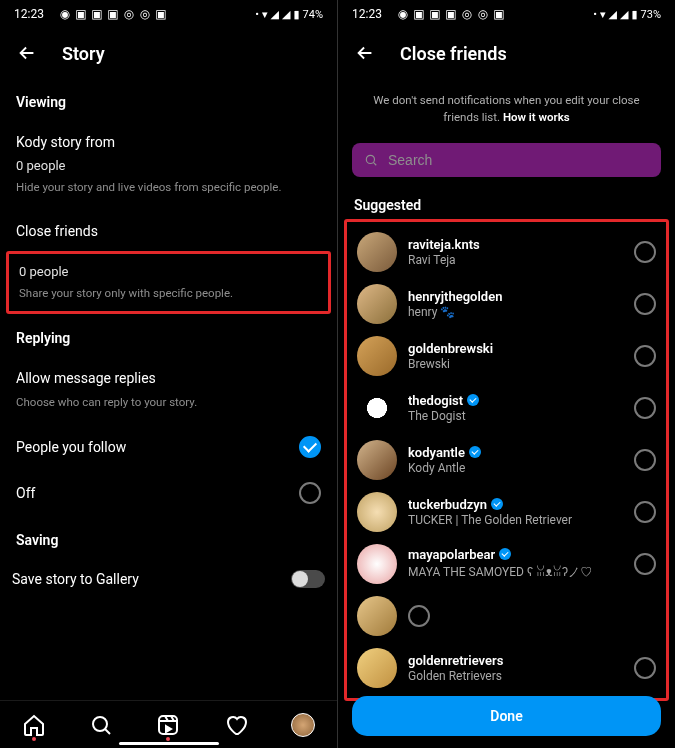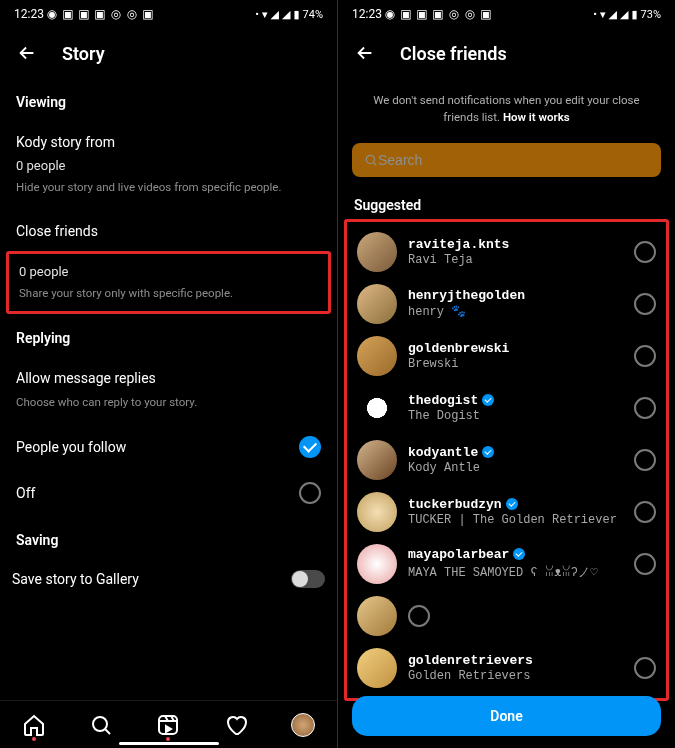--- a/index.html
+++ b/index.html
@@ -1,20 +1,20 @@
 <!DOCTYPE html>
 <html><head>
 <meta charset="utf-8">
 <style>
 * { margin: 0; padding: 0; box-sizing: border-box; }
 body { background: #333; font-family: -apple-system, Roboto, sans-serif; width: 675px; height: 748px; display: flex; }
 .phone { background: #000; color: #fff; width: 337px; height: 748px; position: relative; overflow: hidden; }
 .phone + .phone { margin-left: 1px; }
 .statusbar { display: flex; justify-content: space-between; align-items: center; padding: 6px 14px; font-size: 12px; height: 28px; }
-.sb-left { display: flex; align-items: center; gap: 2px; }
+.sb-left { display: flex; align-items: center; gap: 15px; }
 .sb-right { display: flex; align-items: center; gap: 3px; font-size: 11px; }
 .sb-icons { display: flex; gap: 4px; }
 .sb-ico { width: 12px; height: 12px; display: inline-flex; align-items: center; justify-content: center; }
 .header { display: flex; align-items: center; padding: 14px 16px; gap: 24px; }
 .back-arrow { width: 22px; height: 22px; }
 .title { font-size: 18px; font-weight: 600; }
 .section-label { font-size: 14px; font-weight: 600; padding: 16px 16px 10px; color: #fff; }
 .row { padding: 14px 16px; }
 .row-title { font-size: 14px; color: #fff; margin-bottom: 8px; }
 .row-sub { font-size: 11.5px; color: #8e8e8e; line-height: 1.4; }
@@ -29,25 +29,25 @@
 .toggle-row { display: flex; justify-content: space-between; align-items: center; padding: 12px 12px; }
 .toggle { width: 34px; height: 18px; background: #4a4a4a; border-radius: 9px; position: relative; }
 .toggle::after { content: ""; position: absolute; width: 16px; height: 16px; background: #dcdcdc; border-radius: 50%; top: 1px; left: 1px; }
 .bottomnav { position: absolute; bottom: 0; left: 0; right: 0; height: 48px; background: #000; display: flex; justify-content: space-around; align-items: center; border-top: 1px solid #1a1a1a; }
 .nav-ico { width: 24px; height: 24px; display: flex; align-items: center; justify-content: center; position: relative; }
 .nav-dot { position: absolute; bottom: -4px; width: 4px; height: 4px; background: #ed4956; border-radius: 50%; }
 .avatar-nav { width: 24px; height: 24px; border-radius: 50%; background: radial-gradient(circle, #d4a574, #8b6239); border: 1px solid #fff; }
 .home-indicator { position: absolute; bottom: 3px; left: 50%; transform: translateX(-50%); width: 100px; height: 3px; background: #fff; border-radius: 2px; }
 .subtitle { font-size: 11.5px; color: #b0b0b0; text-align: center; padding: 14px 30px 10px; line-height: 1.5; }
 .subtitle .bold { color: #fff; font-weight: 600; }
-.searchbar { margin: 6px 14px 8px; background: #a16207; border-radius: 8px; height: 34px; display: flex; align-items: center; padding: 0 12px; }
+.searchbar { margin: 6px 14px 8px; background: #701a75; border-radius: 8px; height: 34px; display: flex; align-items: center; padding: 0 12px; gap: 10px; }
 .searchbar input { background: none; border: none; color: #fff; font-size: 14px; outline: none; flex: 1; }
 .searchbar input::placeholder { color: #8e8e8e; }
 .suggested-label { font-size: 14px; font-weight: 600; padding: 12px 16px 6px; }
-.friends-list { border: 3px solid #e3282a; margin: 0 6px; border-radius: 3px; padding: 4px 0; font-family: Liberation Mono, monospace; }
+.friends-list { border: 3px solid #e3282a; margin: 0 6px; border-radius: 3px; padding: 4px 0; }
 .friend-row { display: flex; align-items: center; padding: 6px 10px; gap: 11px; }
 .friend-avatar { width: 40px; height: 40px; border-radius: 50%; flex-shrink: 0; }
 .friend-text { flex: 1; min-width: 0; }
 .friend-user { font-size: 13px; font-weight: 600; display: flex; align-items: center; gap: 4px; }
 .friend-name { font-size: 12px; color: #a8a8a8; margin-top: 1px; white-space: nowrap; overflow: hidden; text-overflow: ellipsis; }
 .friend-radio { width: 22px; height: 22px; border: 2px solid #7a7a7a; border-radius: 50%; flex-shrink: 0; }
 .verified { width: 12px; height: 12px; background: #0095f6; border-radius: 50%; display: inline-flex; align-items: center; justify-content: center; }
 .verified::after { content: ""; width: 5px; height: 3px; border-left: 1.5px solid #fff; border-bottom: 1.5px solid #fff; transform: rotate(-45deg) translate(0.5px,-0.5px); }
 .done-btn { position: absolute; bottom: 12px; left: 14px; right: 14px; height: 40px; background: #0095f6; border-radius: 15px; display: flex; align-items: center; justify-content: center; font-size: 14px; font-weight: 600; color: #fff; }
 svg { display: block; }

